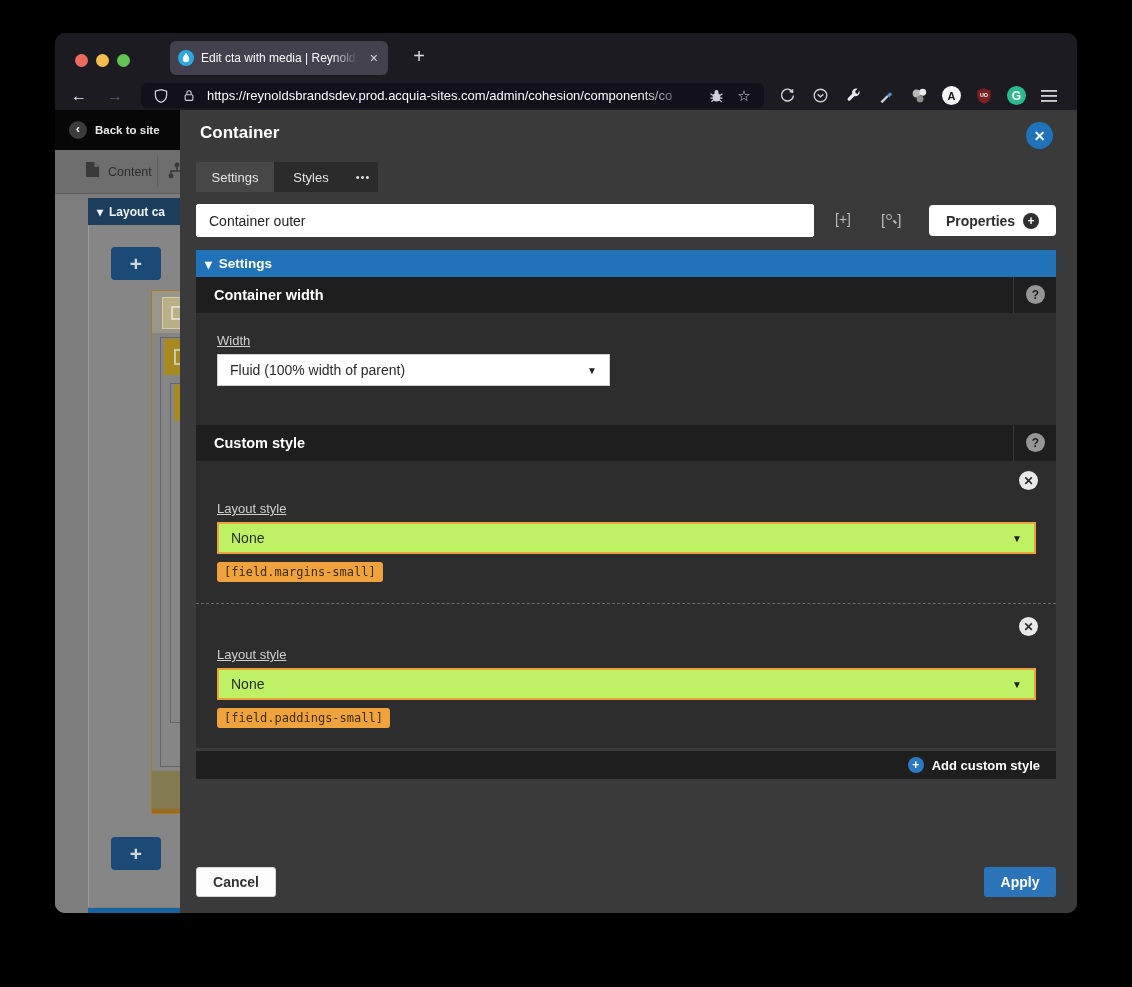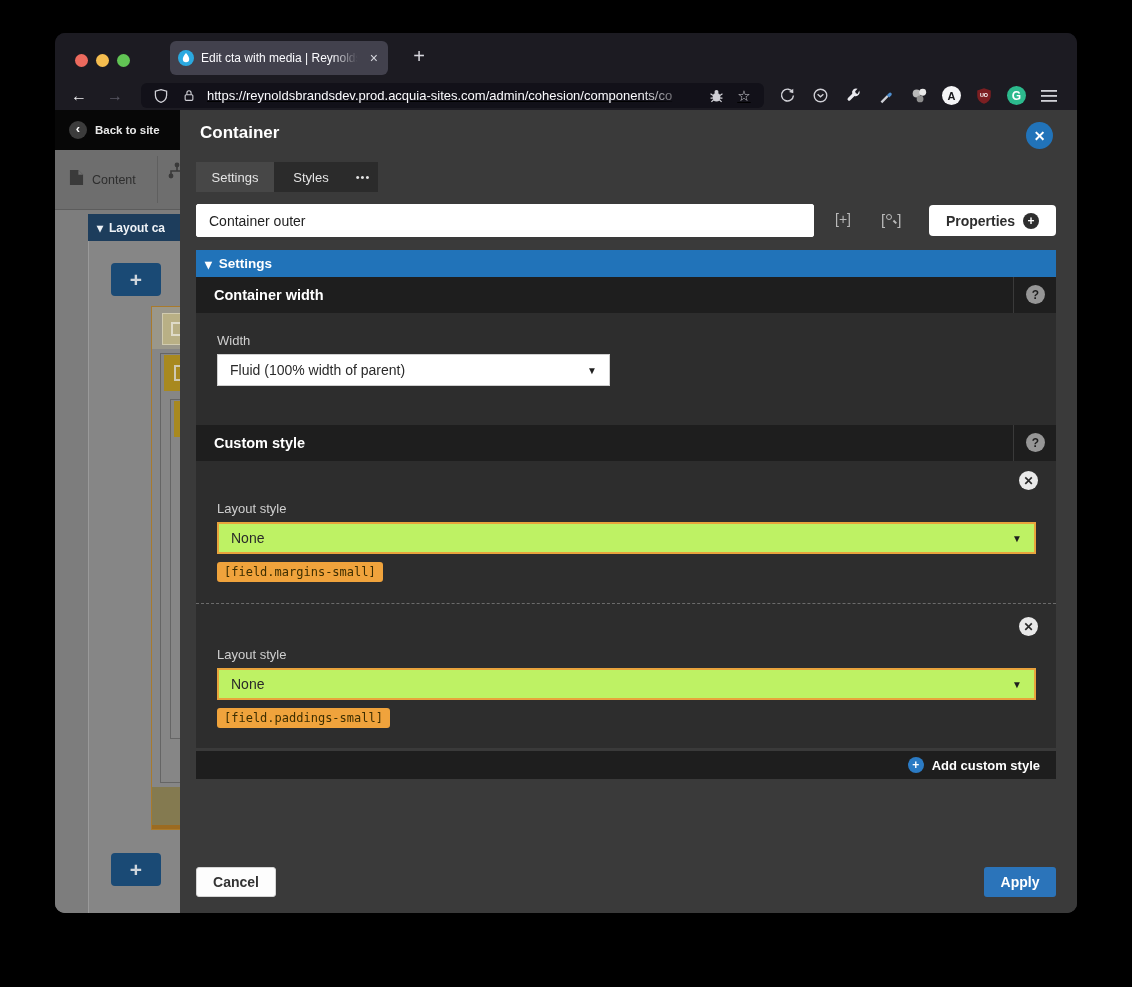--- a/index.html
+++ b/index.html
@@ -26,21 +26,21 @@
   .newtab { position:absolute; left:350px; top:12px; color:#d7d7de; font-size:20px; font-weight:300;
     width:28px; text-align:center; }
   .favicon { width:16px; height:16px; flex:0 0 16px; }
 
   
   .toolbar { position:relative; height:29px; background:#1c1b22; display:flex; align-items:center; }
   .nav-btn { color:#ededf0; font-size:16px; line-height:1; }
   .nav-btn.back { margin-left:16px; }
   .nav-btn.fwd { margin-left:20px; color:#5a5964; }
   .urlbar { margin-left:18px; width:623px; height:25px; background:#121119; border-radius:6px;
-    display:flex; align-items:center; padding:0 10px; gap:8px;text-decoration:underline; }
+    display:flex; align-items:center; padding:0 10px; gap:8px; }
   .url-text { color:#fbfbfe; font-size:13px; white-space:nowrap; overflow:hidden; flex:1;
     -webkit-mask-image:linear-gradient(90deg,#000 88%,transparent 99%);
     mask-image:linear-gradient(90deg,#000 88%,transparent 99%); }
   .tb-icon { width:20px; height:20px; display:flex; align-items:center; justify-content:center; flex:0 0 auto; }
   .tb-gap { margin-left:13px; }
   .star-glyph { color:#d0d0d6; font-size:15px; }
   .menu-glyph { margin-left:13px; margin-right:14px; }
   .badge-a { width:19px; height:19px; border-radius:50%; background:#f5f5f7; color:#17171b;
     font-size:11px; font-weight:bold; display:flex; align-items:center; justify-content:center; }
   .badge-g { width:19px; height:19px; border-radius:50%; background:#2cba8d; color:#fff;
@@ -48,22 +48,22 @@
 
   
   .content { position:relative; height:803px; display:flex; background:#3a3a3a; }
 
   
   .page-behind { position:relative; width:125px; flex:0 0 125px; background:#7d7d7d; overflow:hidden; }
   .admin-bar { height:40px; background:#070707; display:flex; align-items:center; gap:8px; padding-left:14px; }
   .back-circle { width:18px; height:18px; border-radius:50%; background:#3c3c3c; color:#fff;
     font-weight:bold; font-size:13px; line-height:16px; text-align:center; flex:0 0 18px; }
   .admin-bar span.lbl { color:#e8e8e8; font-size:11.5px; font-weight:bold; }
-  .admin-toolbar { height:60px; background:#6e6e6e; display:flex; align-items:center; gap:8px;
-    padding-left:14px; border-bottom:1px solid #5c5c5c; position:relative; }
+  .admin-toolbar { height:44px; background:#6e6e6e; display:flex; align-items:center; gap:8px;
+    padding-left:30px; border-bottom:1px solid #5c5c5c; position:relative; }
   .admin-toolbar .lbl { color:#2e2e2e; font-size:12.5px; }
   .at-div { position:absolute; left:102px; top:6px; bottom:6px; width:1px; background:#5f5f5f; }
   .at-partial { position:absolute; left:112px; top:11px; }
   .page-area { position:relative; height:721px; background:#7d7d7d; }
   .canvas-header { position:absolute; left:33px; right:0; top:4px; height:27px; background:#1d3d5c;
     color:#eef2f6; font-size:12px; font-weight:bold; display:flex; align-items:center; gap:6px; padding-left:9px; }
   .canvas { position:absolute; left:33px; right:0; top:31px; height:682px; background:#868686;
     border-left:1px solid #9a9a9a; overflow:hidden; }
   .add-el { position:absolute; left:22px; width:50px; height:33px; background:#1a4a75; border-radius:4px;
     color:#cfd6dc; font-size:21px; font-weight:bold; display:flex; align-items:center; justify-content:center; }
@@ -127,21 +127,21 @@
   .sec-head { position:absolute; left:16px; width:860px; height:36px; background:#1e1e1e;
     display:flex; align-items:center; color:#fff; font-size:14.5px; font-weight:bold; padding-left:18px; }
   .sec-head .divider { position:absolute; right:42px; top:0; bottom:0; width:1px; background:#3a3a3a; }
   .help { position:absolute; right:11px; top:8px; width:19px; height:19px; border-radius:50%;
     background:#969696; color:#1e1e1e; font-size:12px; font-weight:bold; display:flex;
     align-items:center; justify-content:center; }
   .sec-body { position:absolute; left:16px; width:860px; background:#2d2d2d; }
   #cw-head { top:167px; } #cw-body { top:203px; height:112px; }
   #cs-head { top:315px; } #cs-body { top:351px; height:287px; }
 
-  .fld-label { position:absolute; color:#cfcfcf; font-size:13px; }
+  .fld-label { position:absolute; color:#cfcfcf; font-size:13px;text-decoration:underline; }
   .select { position:absolute; height:32px; background:#fff; border:1px solid #cfcfcf;
     display:flex; align-items:center; padding:0 12px; font-size:14px; color:#2a2a2a; }
   .select .caret { margin-left:auto; color:#1e1e1e; font-size:10px; }
   .select.yellow { background:#bef264; border:2px solid #e8a33c; }
   .remove-x { position:absolute; left:839px; width:19px; height:19px; border-radius:50%;
     background:#e9e9e9; color:#2a2a2a; font-size:12px; font-weight:bold; display:flex;
     align-items:center; justify-content:center; }
   .token { position:absolute; background:#f0a33c; border-radius:3px; padding:3px 7px;
     font-family:"DejaVu Sans Mono", monospace; font-size:12px; color:#3d2e00; }
   .dash-sep { position:absolute; left:16px; width:860px; border-top:1px dashed #6b6b6b; }

